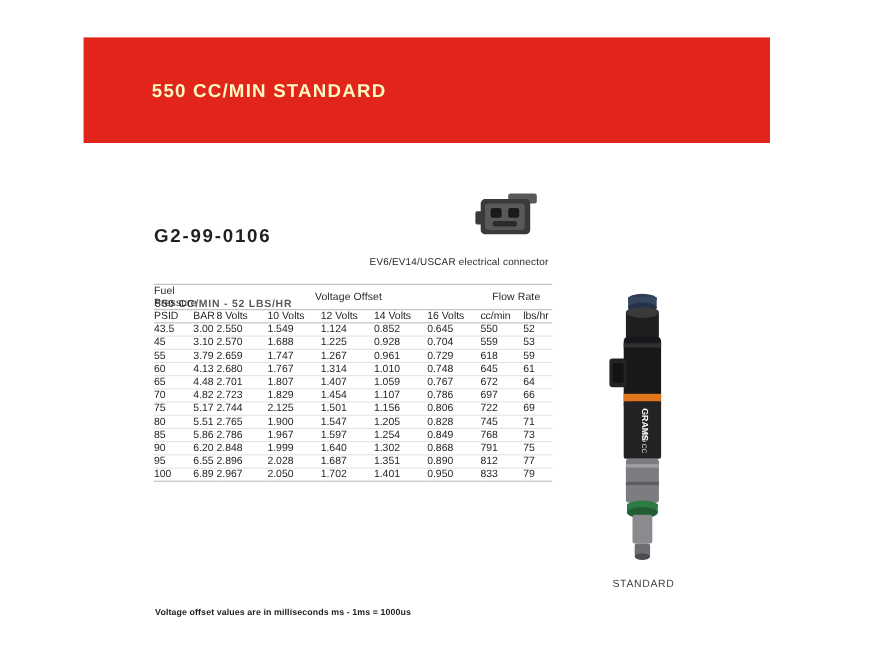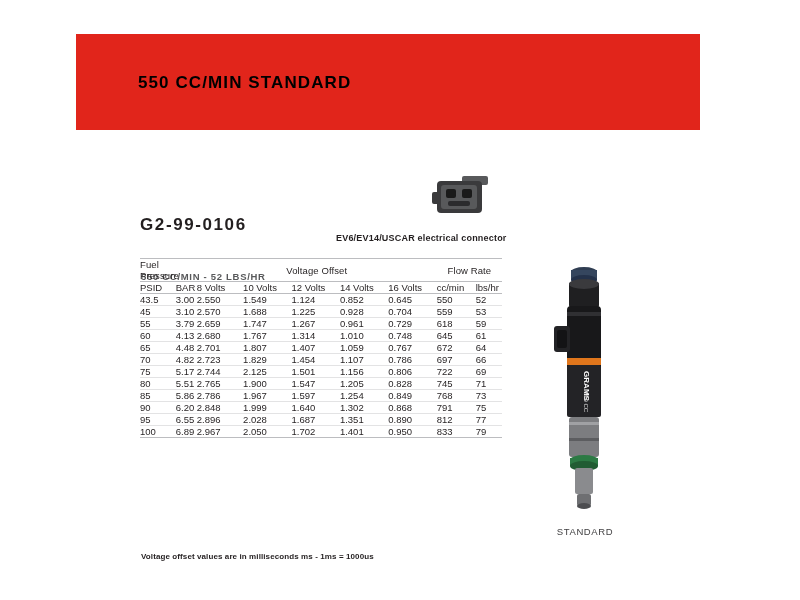--- a/index.html
+++ b/index.html
@@ -33,29 +33,29 @@
     height: 96px;
     background: #e1251b;
   }
   .banner-title {
     position: absolute;
     left: 62px;
     top: 39px;
     font-size: 17px;
     font-weight: bold;
     letter-spacing: 1.1px;
-    color: #000000;
+    color: #fef9c3;
     font-family: "Liberation Sans", sans-serif;
   }
 
   
   .part-number {
     position: absolute;
     left: 140px;
-    top: 215px;
+    top: 205px;
     font-size: 17px;
     font-weight: bold;
     letter-spacing: 1.6px;
     color: #231f20;
   }
   .part-sub {
     position: absolute;
     left: 141px;
     top: 231px;
     font-size: 9.5px;
@@ -64,21 +64,21 @@
     color: #58595b;
     margin-top: 40px;
   }
 
   
   .connector-label {
     position: absolute;
     left: 336px;
     top: 233px;
     font-size: 9px;
-    font-weight: bold;
+    font-weight: normal;
     letter-spacing: 0.2px;
     color: #231f20;
   }
 
   
   .connector {
     position: absolute;
     left: 432px;
     top: 172px;
     width: 62px;

